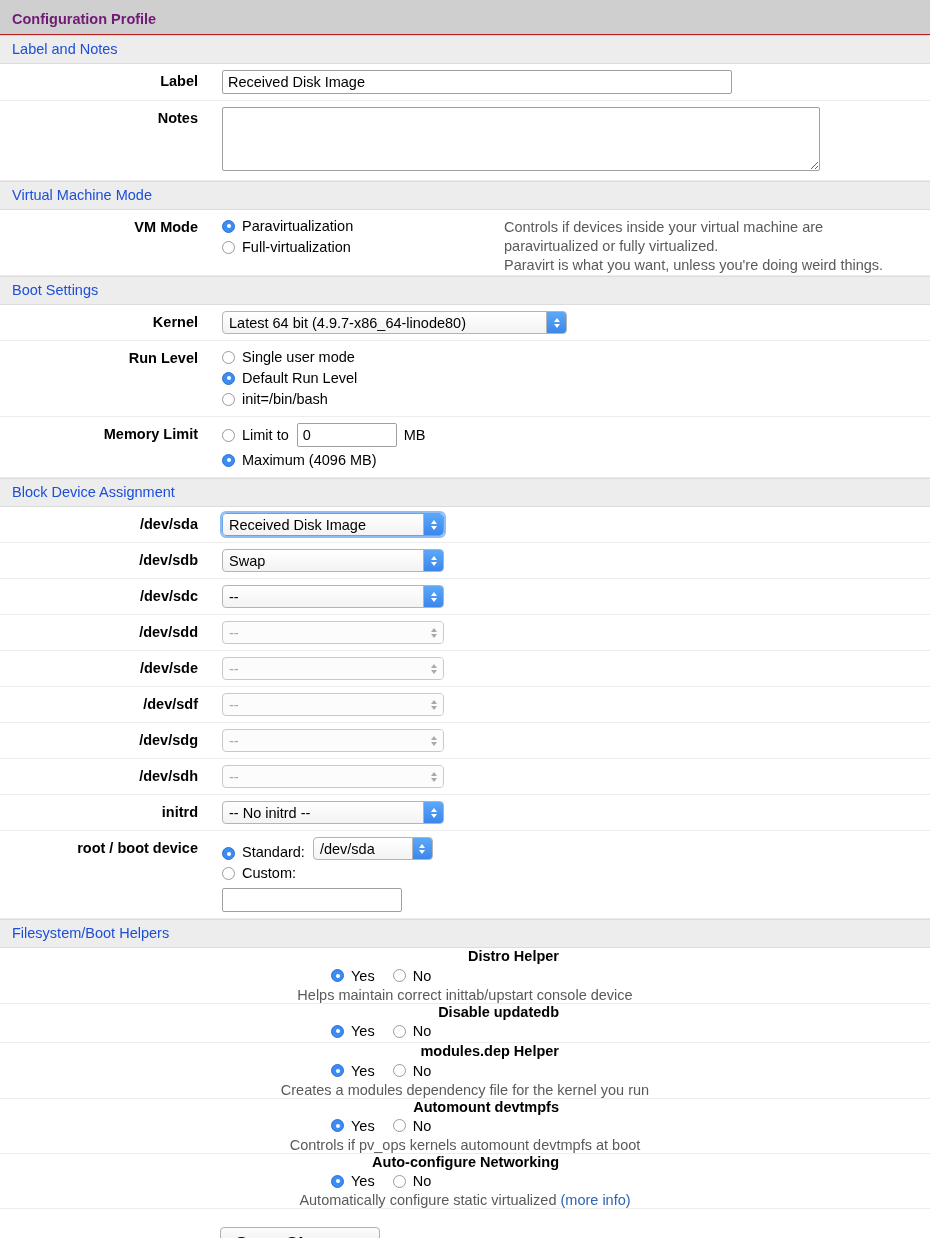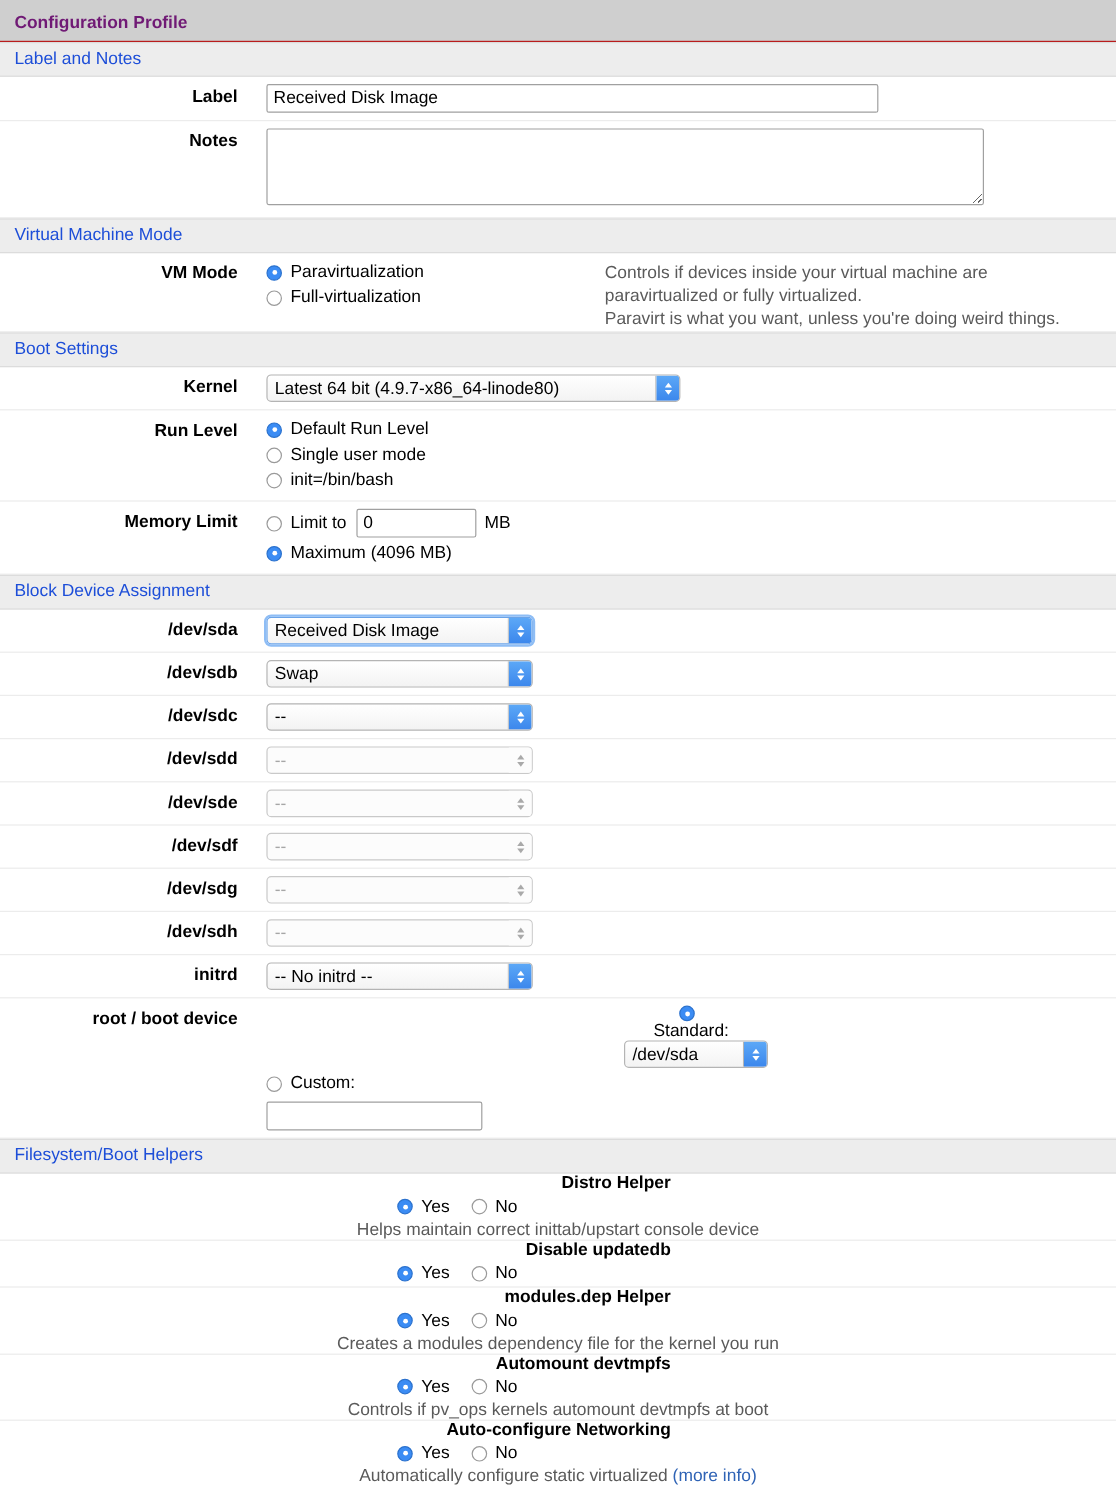--- a/index.html
+++ b/index.html
@@ -208,21 +208,21 @@
     font-size: 19px;
     padding: 5px 14px;
     border: 1px solid #b0b0b0;
     border-radius: 4px;
     background: linear-gradient(#fcfcfc, #e6e6e6);
     color: #000;
     cursor: pointer;
     font-weight: bold;
   }
   .mb-lbl { font-size: 14.5px; margin-left: 7px; }
-  .inline-flex { display: flex; align-items: center; flex-direction: column; }
+  .inline-flex { display: flex; align-items: flex-end; }
 </style>
 </head>
 <body>
 
 <div class="page">
 
   <div class="title-bar">Configuration Profile</div>
 
   <div class="section-bar">Label and Notes</div>
 
@@ -273,26 +273,26 @@
             <i class="dn"></i>
           </span>
       </span>
     </div>
   </div>
 
   <div class="row">
     <div class="lbl">Run Level</div>
     <div class="fld">
       <div class="radio-line">
+        <span class="radio"></span>
+        <span class="radio-label">Single user mode</span>
+      </div>
+      <div class="radio-line">
         <span class="radio on"></span>
         <span class="radio-label">Default Run Level</span>
-      </div>
-      <div class="radio-line">
-        <span class="radio"></span>
-        <span class="radio-label">Single user mode</span>
       </div>
       <div class="radio-line">
         <span class="radio"></span>
         <span class="radio-label">init=/bin/bash</span>
       </div>
     </div>
   </div>
 
   <div class="row">
     <div class="lbl">Memory Limit</div>

